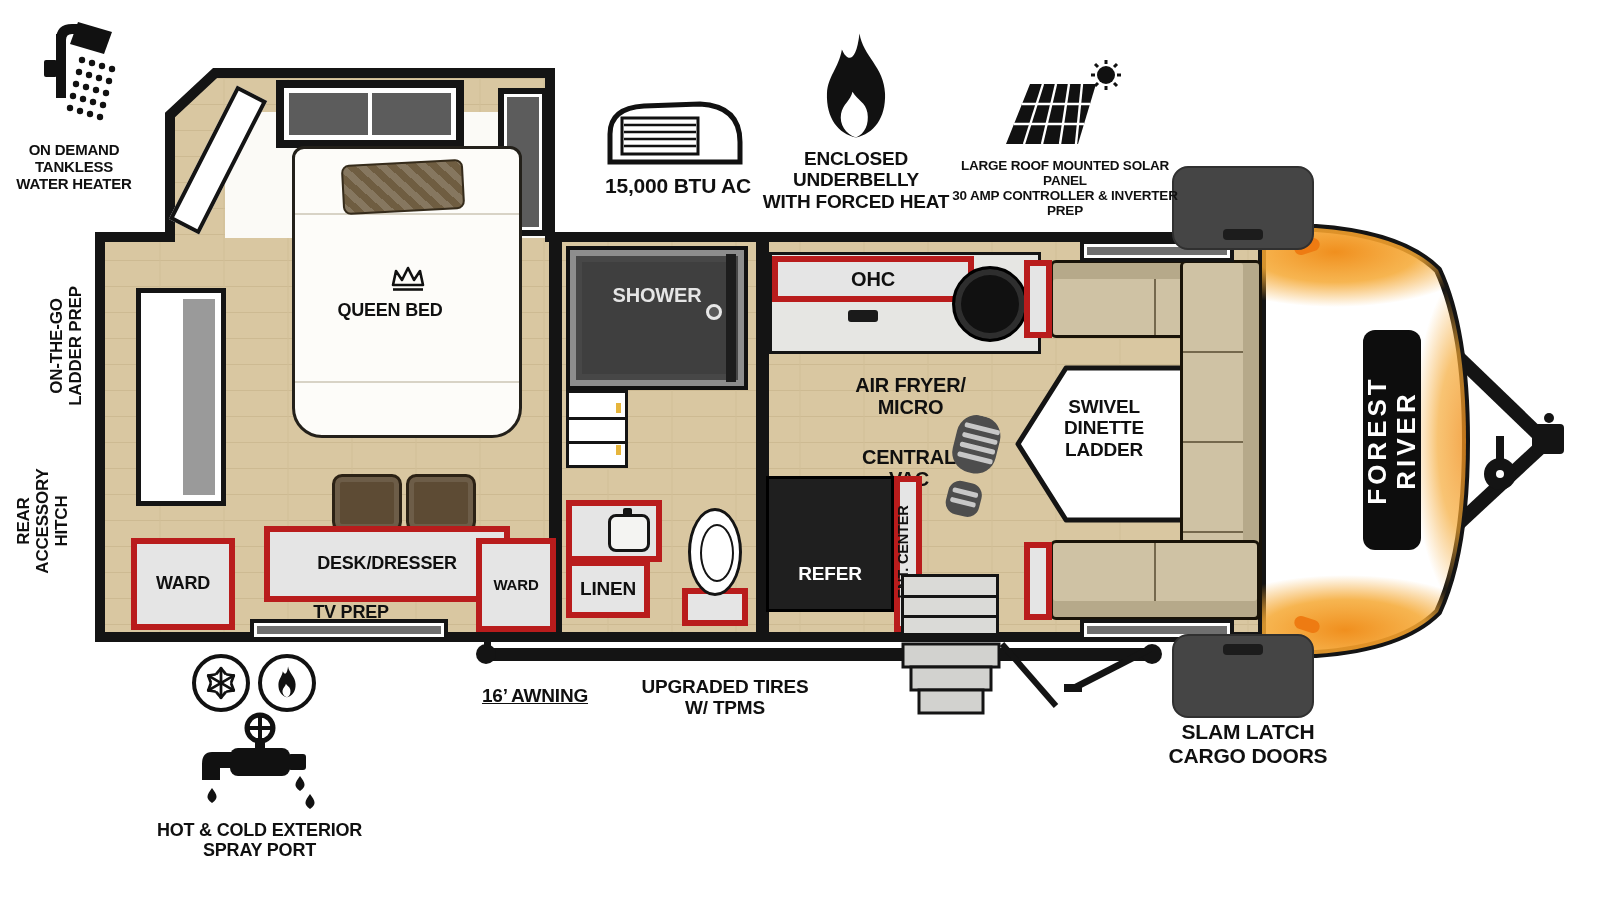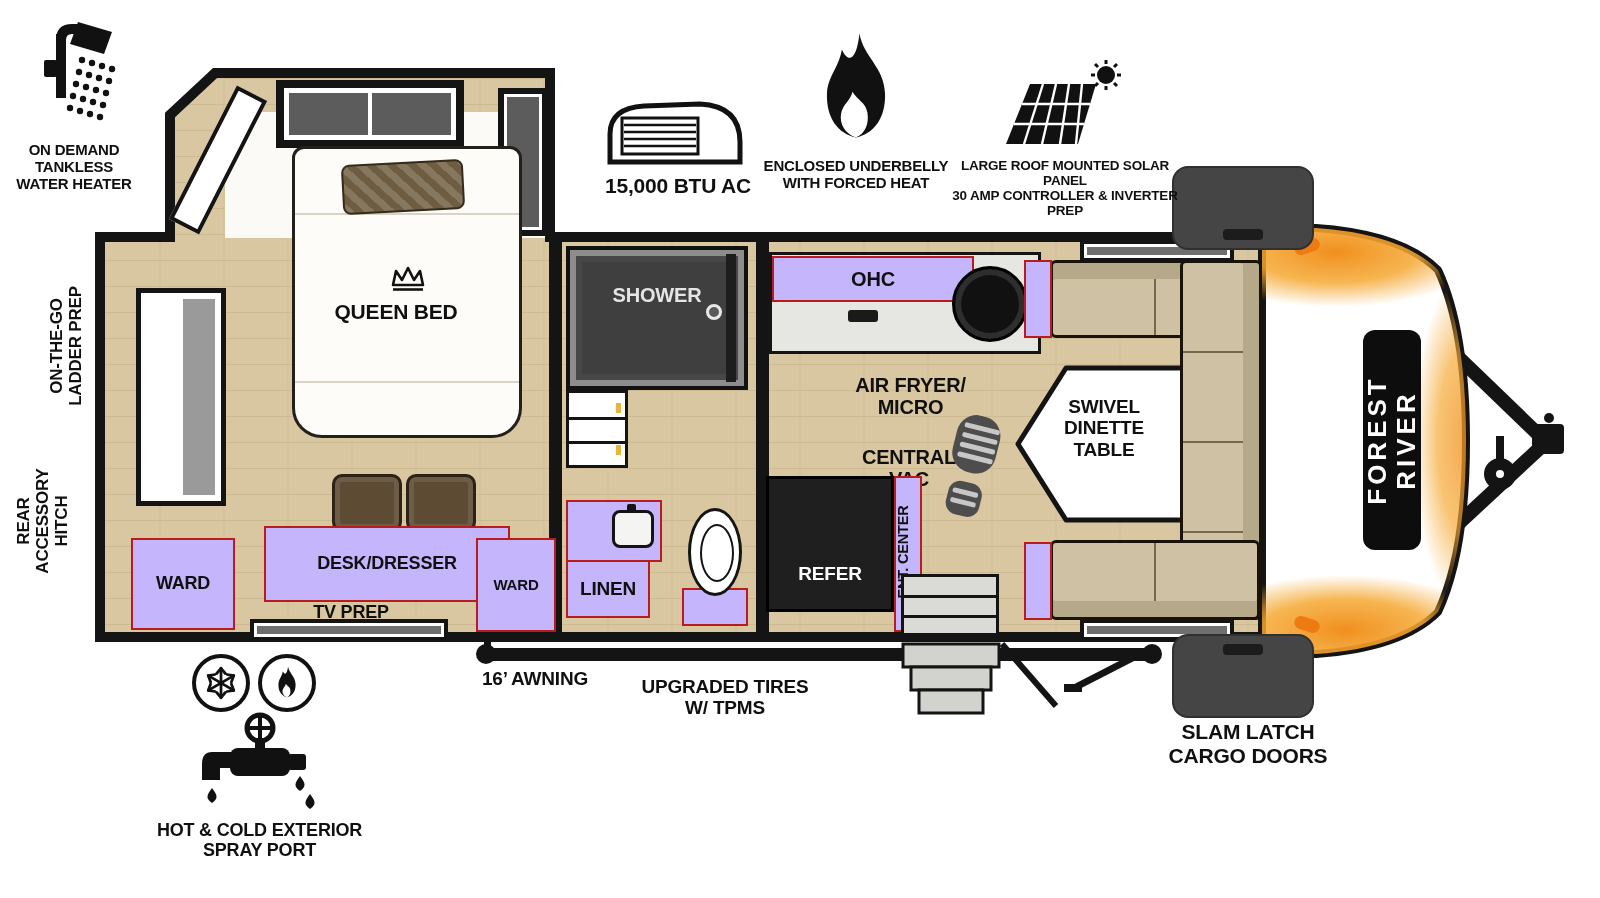--- a/index.html
+++ b/index.html
@@ -1,20 +1,20 @@
 <!DOCTYPE html>
 <html><head>
 <meta charset="utf-8">
 <style>
   html,body{margin:0;padding:0;background:#fff;font-family:"Liberation Sans",sans-serif;}
   #stage{position:relative;width:1600px;height:898px;background:#ffffff;overflow:hidden;}
   .abs{position:absolute;}
   .lbl{position:absolute;font-weight:700;color:#101010;text-align:center;white-space:pre-line;line-height:1.12;letter-spacing:-0.2px;}
   .lbl2{font-weight:700;color:#101010;text-align:center;white-space:pre-line;line-height:1.1;letter-spacing:-0.2px;}
-  .box{position:absolute;background:#c4b5fd;border:2px solid #b91c1c;box-sizing:border-box;}
+  .box{position:absolute;background:#e5e5e5;border:6px solid #b91c1c;box-sizing:border-box;}
   .flexc{display:flex;align-items:center;justify-content:center;}
   .wall{position:absolute;background:#141414;}
 </style>
 </head>
 <body>
 
 <div id="stage">
 
   <svg class="abs" style="left:0;top:0;" width="1600" height="898" viewBox="0 0 1600 898">
     <defs>
@@ -91,21 +91,21 @@
   </div>
 
   <div class="abs" style="left:292px;top:146px;width:230px;height:292px;background:#fdfcf9;border:3px solid #23201a;border-radius:12px 12px 30px 30px;box-sizing:border-box;
               background-image:linear-gradient(#0000 0 64px,#d8d3c6 64px 66px,#0000 66px),linear-gradient(#0000 0 232px,#d8d3c6 232px 234px,#0000 234px);"></div>
   <div class="abs" style="left:342px;top:162px;width:122px;height:50px;background:#6f5d41;border:2px solid #352b1b;border-radius:8px;transform:rotate(-3deg);box-sizing:border-box;
               background-image:repeating-linear-gradient(45deg,rgba(255,255,255,.16) 0 7px,rgba(255,255,255,0) 7px 14px);"></div>
   <svg class="abs" style="left:388px;top:264px;" width="40" height="30" viewBox="0 0 40 30">
     <path d="M5 21 L8 7 L14 16 L20 4 L26 16 L32 7 L35 21 Z" fill="none" stroke="#111" stroke-width="2.6" stroke-linejoin="round"></path>
     <line x1="5" y1="25.5" x2="35" y2="25.5" stroke="#111" stroke-width="2.6"></line>
   </svg>
-  <div class="lbl" style="left:286px;top:300px;width:220px;font-size:21px;">QUEEN BED</div>
+  <div class="lbl" style="left:280px;top:300px;width:220px;font-size:18px;">QUEEN BED</div>
 
   <div class="abs" style="left:332px;top:474px;width:70px;height:58px;background:#5d4b34;border:3px solid #2c2215;border-radius:10px;box-sizing:border-box;box-shadow:inset 0 0 0 5px rgba(255,255,255,.10);"></div>
   <div class="abs" style="left:406px;top:474px;width:70px;height:58px;background:#5d4b34;border:3px solid #2c2215;border-radius:10px;box-sizing:border-box;box-shadow:inset 0 0 0 5px rgba(255,255,255,.10);"></div>
 
   <div class="box flexc" style="left:264px;top:526px;width:246px;height:76px;">
     <span class="lbl2" style="font-size:18px;">DESK/DRESSER</span>
   </div>
   <div class="box flexc" style="left:131px;top:538px;width:104px;height:92px;">
     <span class="lbl2" style="font-size:18px;">WARD</span>
   </div>
@@ -169,21 +169,21 @@
   <div class="lbl" style="left:832px;top:540px;width:150px;height:24px;font-size:14.5px;transform:rotate(-90deg);">ENT. CENTER</div>
 
   <div class="abs" style="left:901px;top:574px;width:98px;height:62px;background:#dadad7;border:3px solid #141414;box-sizing:border-box;
               background-image:linear-gradient(#0000 0 18px,#141414 18px 21px,#0000 21px 38px,#141414 38px 41px,#0000 41px);"></div>
 
   <svg class="abs" style="left:1010px;top:360px;" width="184" height="168" viewBox="0 0 184 168">
     <polygon points="8,84 56,8 176,8 176,160 56,160" fill="#ffffff" stroke="#141414" stroke-width="5" stroke-linejoin="round"></polygon>
   </svg>
   <div class="lbl" style="left:1034px;top:396px;width:140px;font-size:19px;">SWIVEL
 DINETTE
-TABLE</div>
+LADDER</div>
 
   <div class="abs" style="left:1050px;top:260px;width:210px;height:78px;background:#cfc2a4;border:3px solid #191308;border-radius:6px;box-sizing:border-box;
               box-shadow:inset 0 16px 0 #b6a98a;background-image:linear-gradient(90deg,#0000 0 calc(50% - 1px),#75684d calc(50% - 1px) calc(50% + 1px),#0000 calc(50% + 1px));"></div>
   <div class="abs" style="left:1180px;top:260px;width:82px;height:360px;background:#cfc2a4;border:3px solid #191308;border-radius:6px;box-sizing:border-box;
               box-shadow:inset -16px 0 0 #b6a98a;background-image:repeating-linear-gradient(180deg,#0000 0 88px,#75684d 88px 90px);"></div>
   <div class="abs" style="left:1050px;top:540px;width:210px;height:80px;background:#cfc2a4;border:3px solid #191308;border-radius:6px;box-sizing:border-box;
               box-shadow:inset 0 -16px 0 #b6a98a;background-image:linear-gradient(90deg,#0000 0 calc(50% - 1px),#75684d calc(50% - 1px) calc(50% + 1px),#0000 calc(50% + 1px));"></div>
   <div class="box" style="left:1024px;top:260px;width:28px;height:78px;"></div>
   <div class="box" style="left:1024px;top:542px;width:28px;height:78px;"></div>
 
@@ -244,21 +244,21 @@
       <line x1="24" y1="41" x2="96" y2="41"></line>
       <line x1="24" y1="48" x2="96" y2="48"></line>
     </g>
   </svg>
   <div class="lbl" style="left:588px;top:174px;width:180px;font-size:21px;">15,000 BTU AC</div>
 
   <svg class="abs" style="left:812px;top:30px;" width="88" height="118" viewBox="0 0 100 130">
     <path d="M54 2 C58 28 82 40 83 70 C84 98 70 116 50 120 C30 116 16 98 17 70 C18 50 30 42 34 20 C40 34 50 36 54 2 Z" fill="#111"></path>
     <path d="M50 120 C38 116 31 105 33 93 C35 82 44 78 46 68 C52 78 61 80 63 92 C65 105 60 116 50 120 Z" fill="#fff"></path>
   </svg>
-  <div class="lbl" style="left:758px;top:158px;width:196px;font-size:15px;">ENCLOSED UNDERBELLY
+  <div class="lbl" style="left:758px;top:148px;width:196px;font-size:19px;">ENCLOSED UNDERBELLY
 WITH FORCED HEAT</div>
 
   <svg class="abs" style="left:1000px;top:60px;" width="125" height="94" viewBox="0 0 125 94">
     <path d="M6 84 L30 24 L96 24 L78 84 Z" fill="#111"></path>
     <g stroke="#fff" stroke-width="2.4">
       <line x1="43" y1="24" x2="24" y2="84"></line>
       <line x1="56" y1="24" x2="42" y2="84"></line>
       <line x1="69" y1="24" x2="60" y2="84"></line>
       <line x1="82" y1="24" x2="76" y2="84"></line>
       <line x1="22" y1="44" x2="90" y2="44"></line>
@@ -278,21 +278,21 @@
   </svg>
   <div class="lbl" style="left:950px;top:158px;width:230px;font-size:13.5px;">LARGE ROOF MOUNTED SOLAR PANEL
 30 AMP CONTROLLER &amp; INVERTER PREP</div>
 
   <div class="lbl" style="left:0px;top:318px;width:150px;height:56px;font-size:17px;transform:rotate(-90deg);">ON-THE-GO
 LADDER PREP</div>
   <div class="lbl" style="left:-30px;top:490px;width:150px;height:62px;font-size:17px;transform:rotate(-90deg);">REAR
 ACCESSORY
 HITCH</div>
 
-  <div class="lbl" style="left:455px;top:668px;width:160px;font-size:19px;">16’ AWNING</div>
+  <div class="lbl" style="left:455px;top:685px;width:160px;font-size:19px;text-decoration:underline;">16’ AWNING</div>
   <div class="lbl" style="left:1148px;top:720px;width:200px;font-size:21px;">SLAM LATCH
 CARGO DOORS</div>
   <div class="lbl" style="left:625px;top:676px;width:200px;font-size:19px;">UPGRADED TIRES
 W/ TPMS</div>
 
   <div class="abs flexc" style="left:192px;top:654px;width:58px;height:58px;border:4px solid #111;border-radius:50%;box-sizing:border-box;">
     <svg width="38" height="38" viewBox="-22 -22 44 44">
       <g stroke="#111" stroke-width="3.2" stroke-linecap="round">
         <g>
           <line x1="0" y1="-17" x2="0" y2="17"></line>

